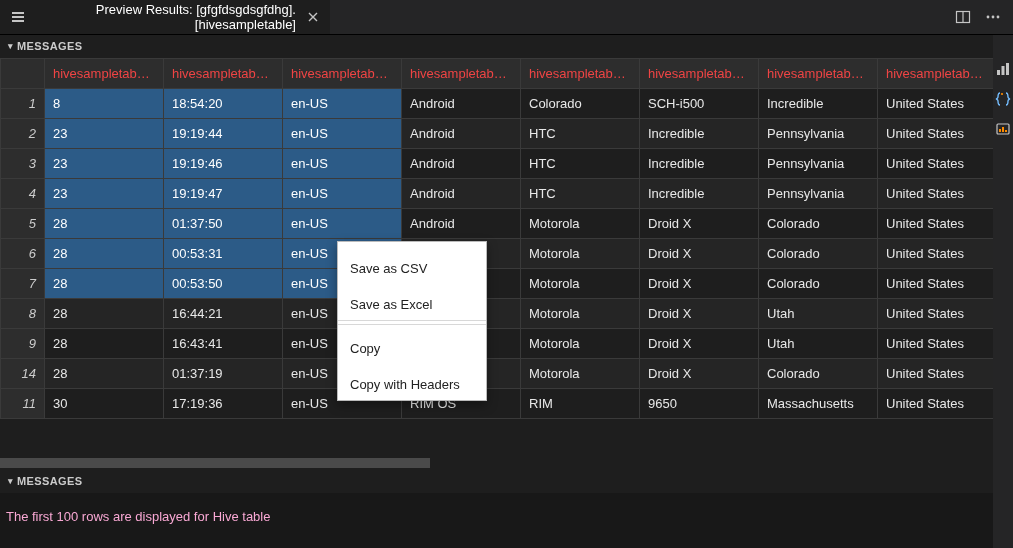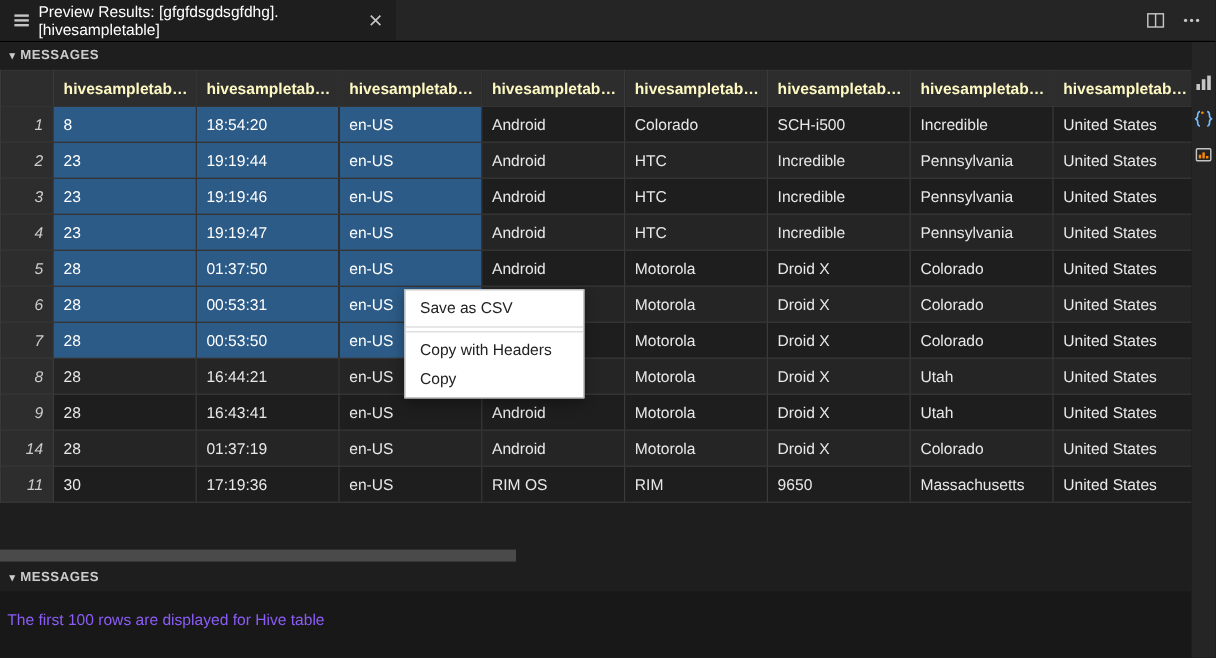--- a/index.html
+++ b/index.html
@@ -12,20 +12,21 @@
     color: #ccc;
     overflow: hidden;
     position: relative;
   }
   .tabbar {
     height: 35px;
     background: #252526;
     display: flex;
     align-items: stretch;
     border-bottom: 1px solid #000;
+    text-align: right;
   }
   .tab {
     background: #1e1e1e;
     display: flex;
     align-items: center;
     padding: 0 10px;
     gap: 6px;
     font-size: 13px;
     color: #fff;
     max-width: 330px;
@@ -99,22 +100,22 @@
     border: 1px solid #3a3a3a;
     height: 30px;
     padding: 0 8px;
     overflow: hidden;
     white-space: nowrap;
     text-overflow: clip;
     vertical-align: middle;
   }
   table.results th {
     background: #2d2d2d;
-    color: #fef9c3;
-    font-weight: 700;
+    color: #ef4444;
+    font-weight: 400;
     text-align: left;
     position: relative;
   }
   table.results th.rownum-head {
     background: #2d2d2d;
   }
   table.results td.rownum {
     background: #2d2d2d;
     color: #ccc;
     text-align: right;
@@ -143,38 +144,39 @@
   .hscroll-thumb {
     position: absolute;
     left: 0; top: 2px;
     width: 430px; height: 10px;
     background: #4a4a4a;
   }
 
   .messages-area {
     background: #181818;
     padding: 16px 6px 24px 6px;
-    color: #8b5cf6;
+    color: #f9a8d4;
     font-size: 13px;
   }
 
   .context-menu {
     position: absolute;
     background: #fff;
     color: #222;
     border: 1px solid #bbb;
     box-shadow: 0 4px 10px rgba(0,0,0,0.35);
     font-size: 13px;
     padding: 3px 0;
     width: 150px;
     z-index: 50;
   }
   .context-menu .cm-item {
     padding: 4px 0 5px 12px;
     white-space: nowrap;
+    margin-top: 12px;
   }
   .context-menu .cm-sep {
     height: 1px;
     background: #d8d8d8;
     margin: 3px 0;
   }
 </style>
 </head>
 <body>
 
@@ -407,17 +409,18 @@
         <rect x="4" y="8" width="2" height="3" fill="#ff8c00"></rect>
         <rect x="7" y="6" width="2" height="5" fill="#ff8c00"></rect>
         <rect x="10" y="9" width="2" height="2" fill="#ff8c00"></rect>
       </svg>
     </span>
   </div>
 </div>
 
 <div class="context-menu" id="ctx" style="left: 337px; top: 241px;">
     <div class="cm-item">Save as CSV</div>
+    <div class="cm-item">Save as Excel</div>
     <div class="cm-sep"></div>
     <div class="cm-sep"></div>
+    <div class="cm-item">Copy</div>
     <div class="cm-item">Copy with Headers</div>
-    <div class="cm-item">Copy</div>
   </div>
 
 </body></html>

